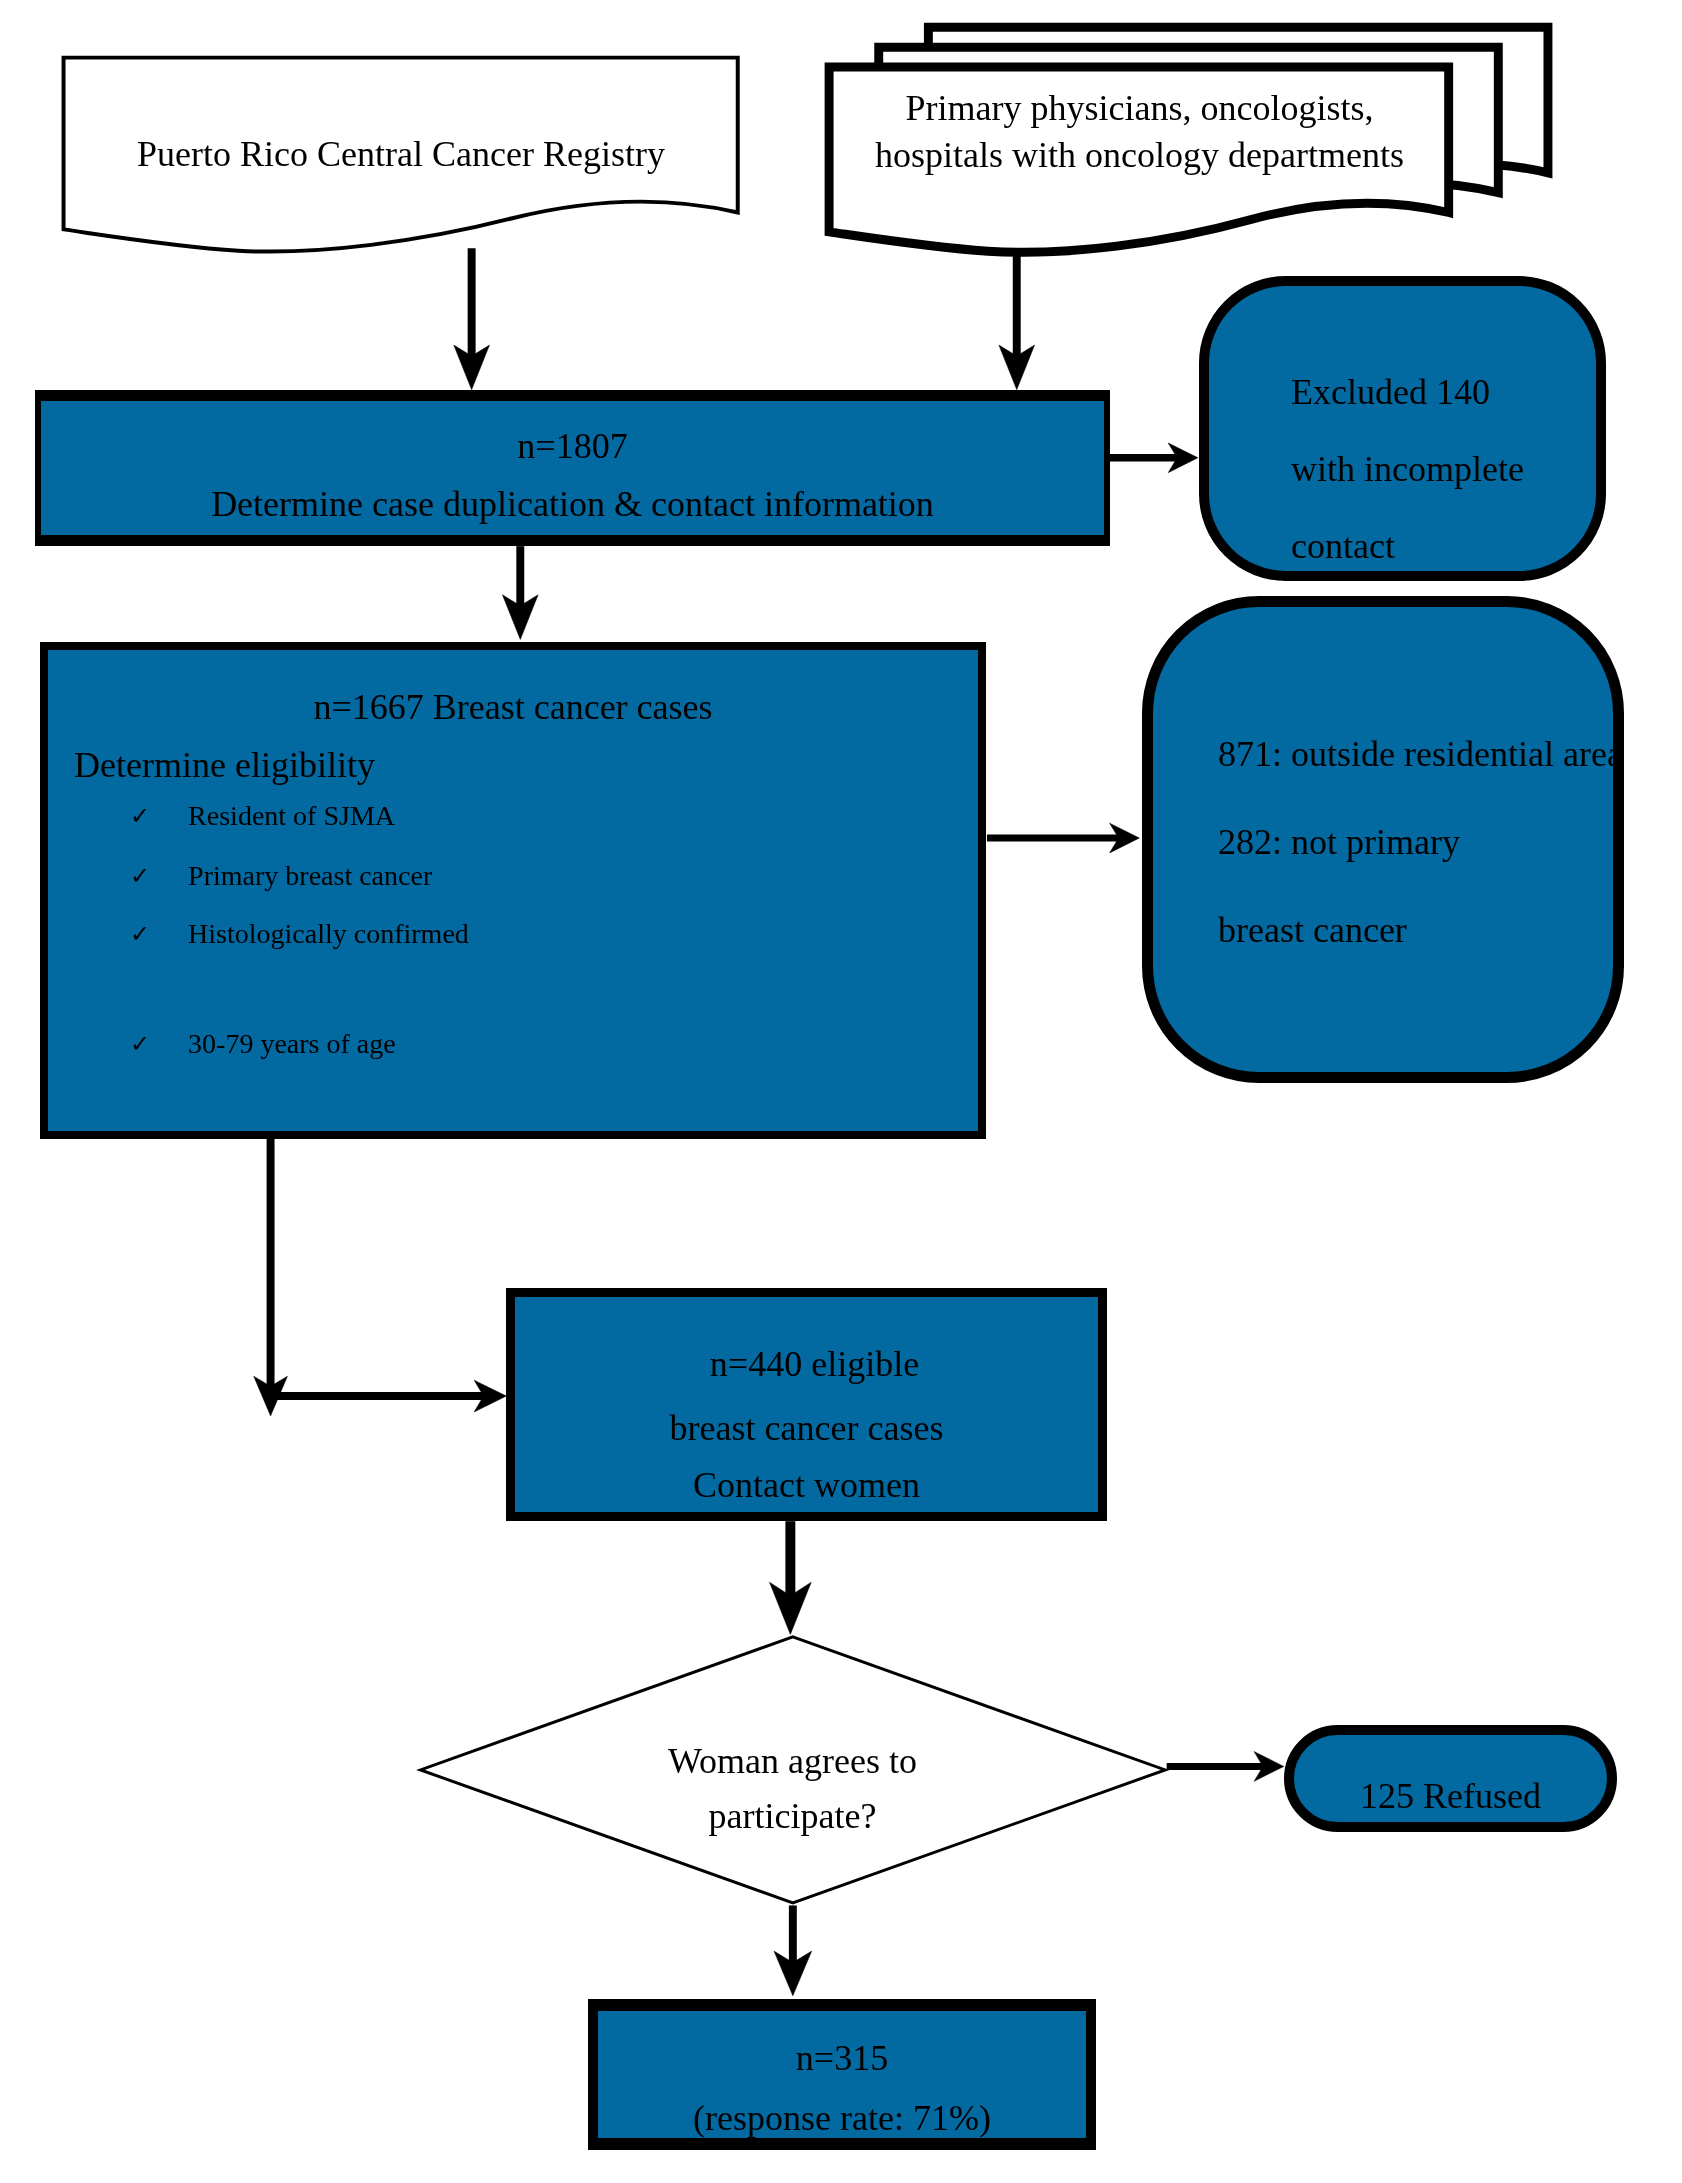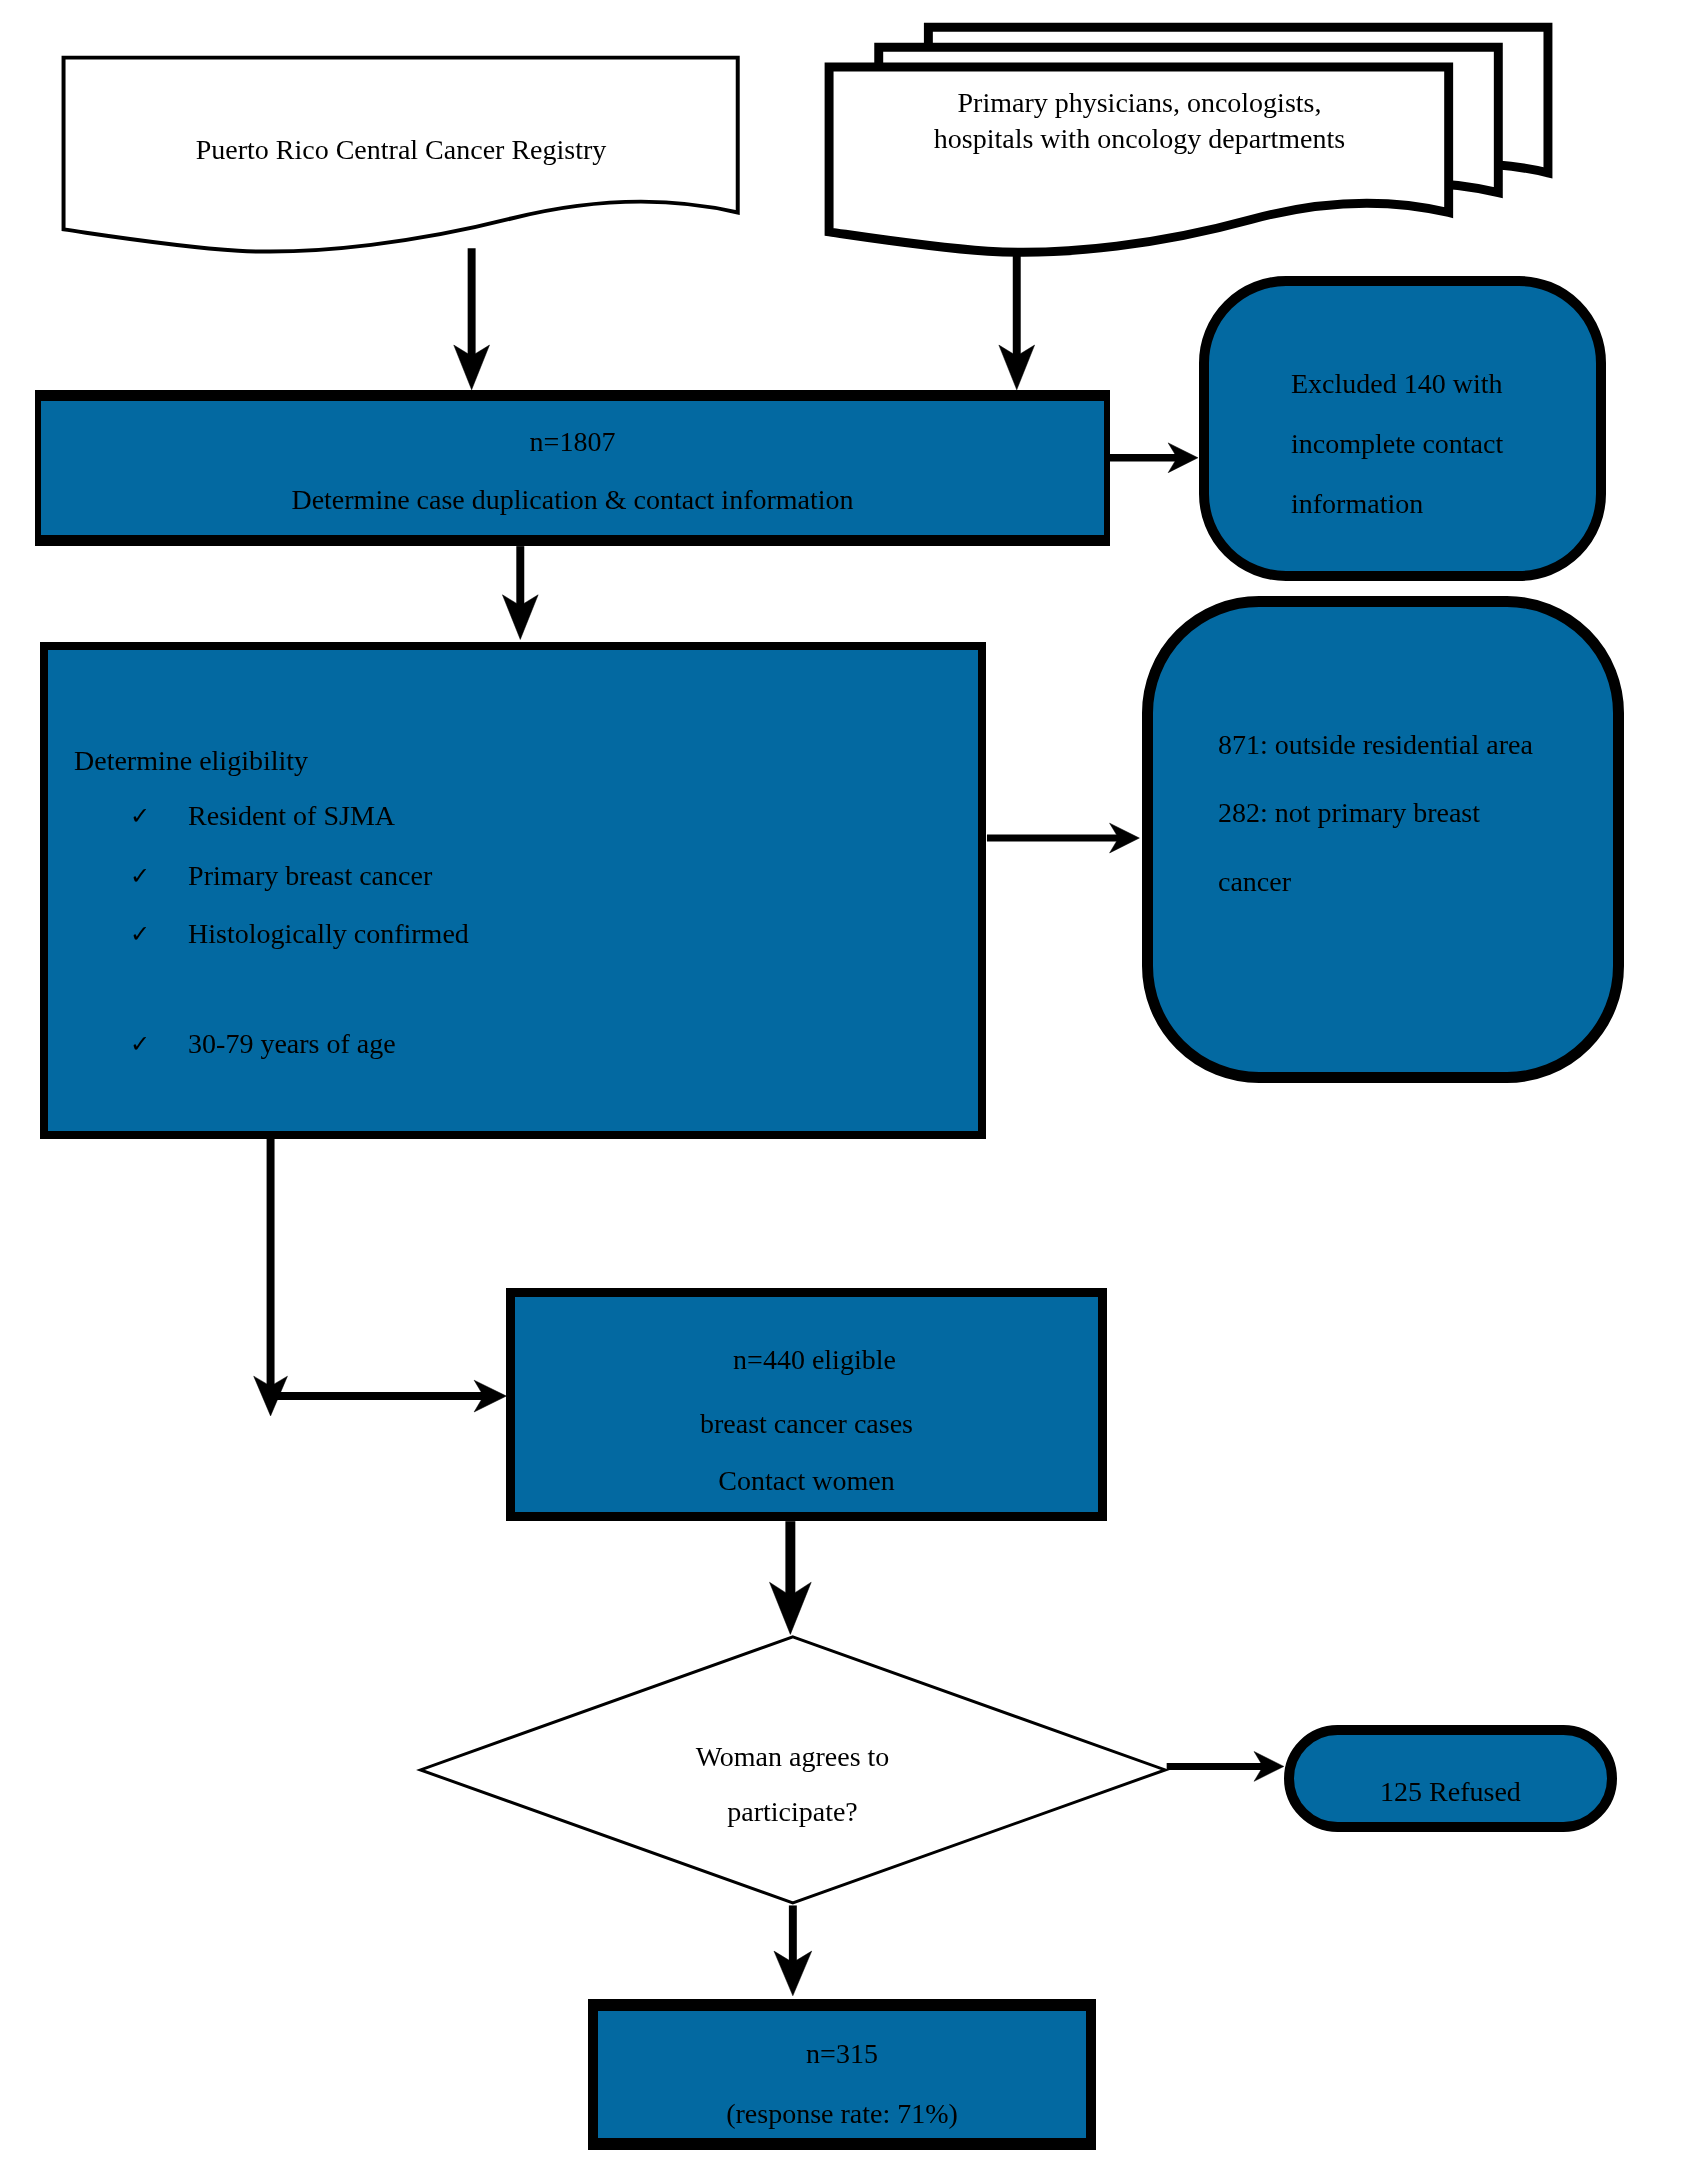--- a/index.html
+++ b/index.html
@@ -1,20 +1,20 @@
 <!DOCTYPE html>
 <html style="font-size:8px"><head>
 <meta charset="utf-8">
 <style>
   html,body{margin:0;padding:0;background:#ffffff;}
   body{width:1682px;height:2183px;position:relative;overflow:hidden;
        font-family:"Liberation Serif","DejaVu Serif",serif;color:#000;}
   svg.layer{position:absolute;left:0;top:0;}
   .node{position:absolute;background:#0369a1;border-style:solid;border-color:#000;box-sizing:border-box;}
-  .txt{position:absolute;font-size:28px;line-height:1.25;white-space:nowrap;}
+  .txt{position:absolute;font-size:36px;line-height:1.25;white-space:nowrap;}
   .center{text-align:center;}
   
   #box-1807{left:35px;top:390px;width:1075px;height:156px;border-width:11px 6px;}
   #box-eligibility{left:40px;top:642px;width:946px;height:497px;border-width:8px;}
   #box-440{left:506px;top:1288px;width:601px;height:233px;border-width:9px;}
   #box-315{left:588px;top:1999px;width:508px;height:151px;border-width:12px 10px;}
   #rounded-excluded{left:1199px;top:276px;width:407px;height:305px;border-width:10px;border-radius:87px;}
   #rounded-noteligible{left:1142px;top:596px;width:482px;height:487px;border-width:11px;border-radius:117px;}
   #rounded-refused{left:1284px;top:1725px;width:333px;height:107px;border-width:10px;border-radius:55px;}
   .excl-text{left:1291px;top:354px;width:238px;white-space:normal;line-height:2.14;}
@@ -81,20 +81,21 @@
 
 <div class="node" id="box-1807">
   <div class="txt center" style="left:0;right:0;top:23px;">n=1807</div>
   <div class="txt center" style="left:0;right:0;top:81px;">Determine case duplication &amp; contact information</div>
 </div>
 
 <div class="node" id="rounded-excluded"></div>
 <div class="txt excl-text">Excluded 140 with incomplete contact information</div>
 
 <div class="node" id="box-eligibility">
+  <div class="txt center" style="left:0;right:0;top:35px;">n=1667 Breast cancer cases</div>
   <div class="txt" style="left:26px;top:93px;">Determine eligibility</div>
 
   <div class="check-row" style="top:150px;">
     <span class="check-glyph">✓</span>
     <span class="check-label">Resident of SJMA</span>
   </div>
   <div class="check-row" style="top:210px;">
     <span class="check-glyph">✓</span>
     <span class="check-label">Primary breast cancer</span>
   </div>

